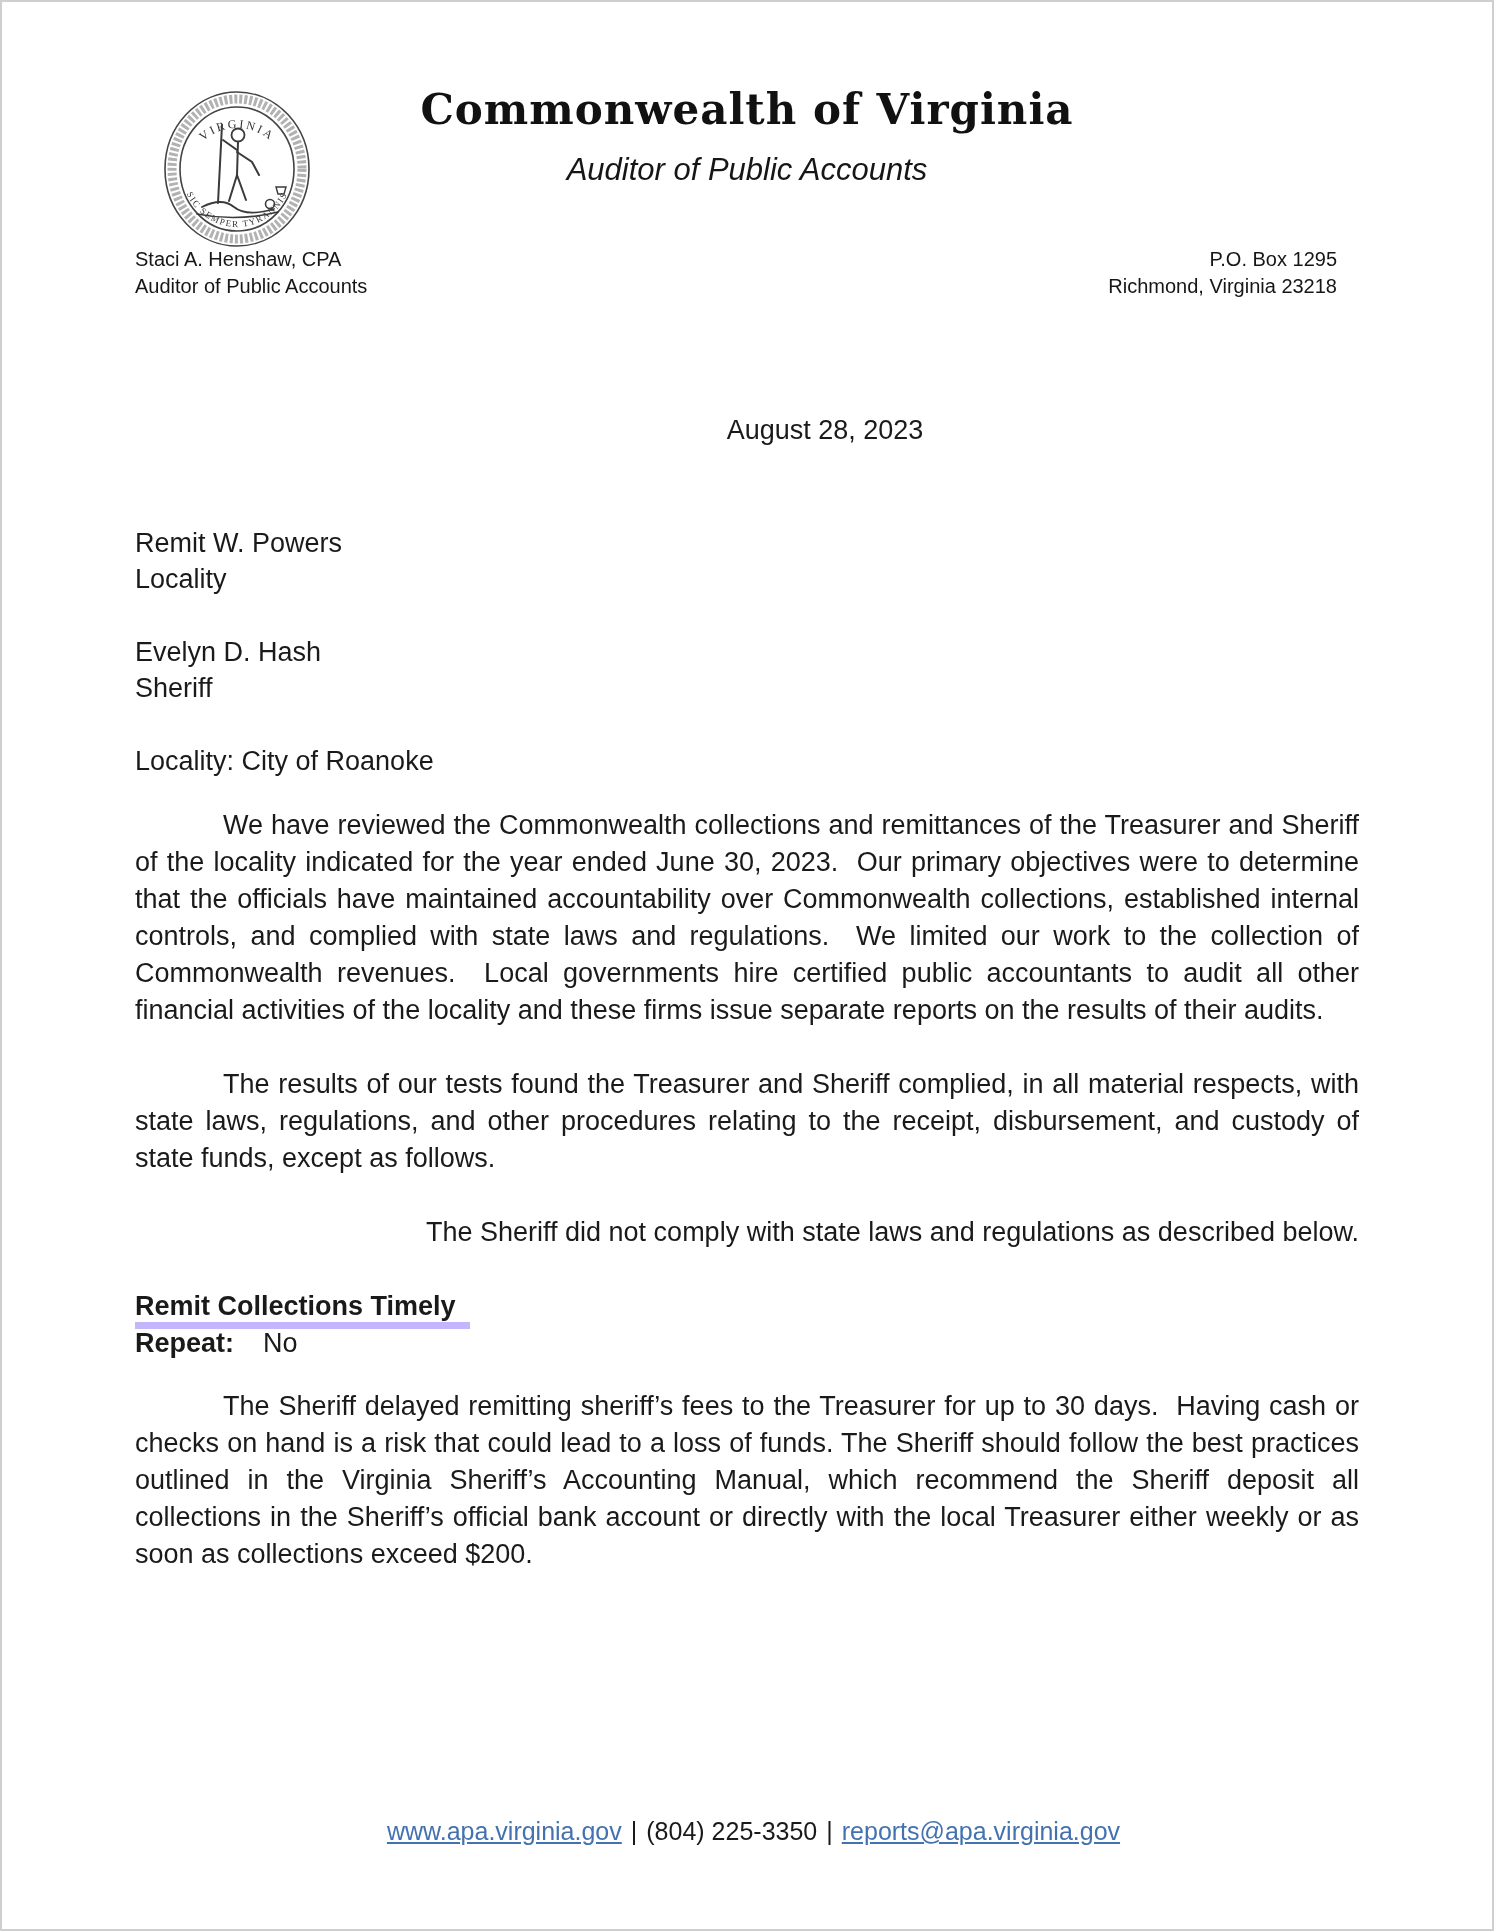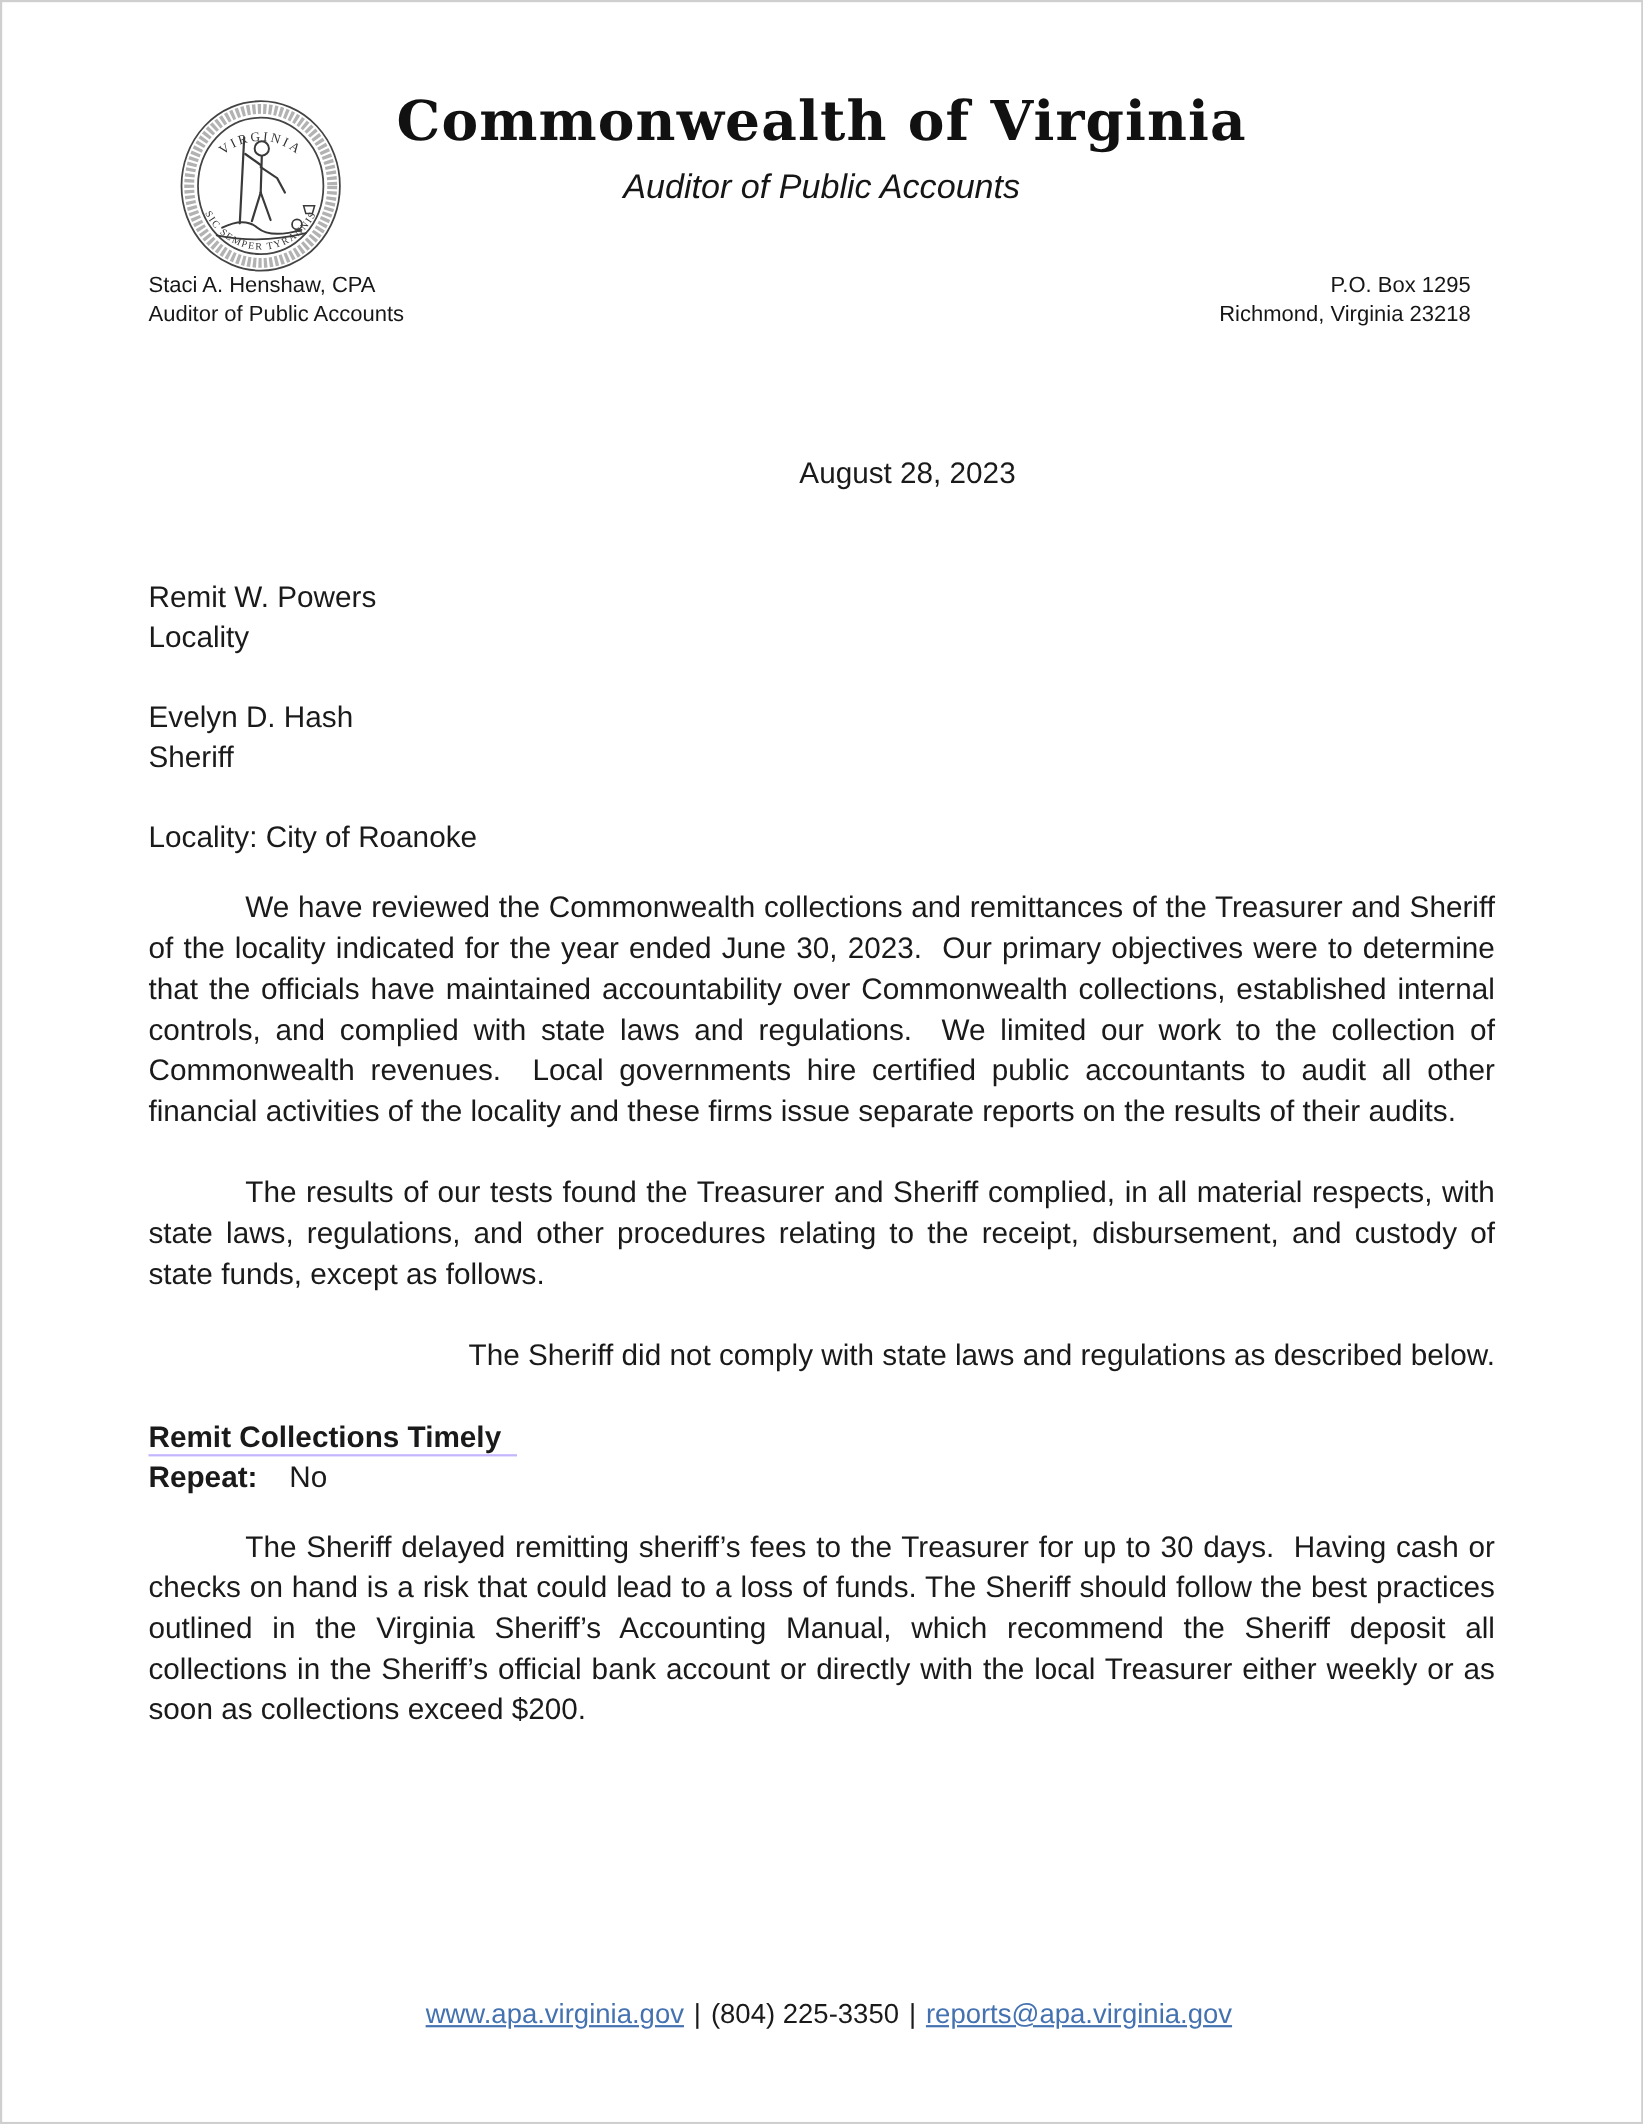--- a/index.html
+++ b/index.html
@@ -23,21 +23,21 @@
     left: 160px;
     top: 86px;
     width: 150px;
     height: 162px;
   }
   .seal svg { width: 100%; height: 100%; }
   .lh-title { text-align: center; padding-top: 80px; }
   .agency {
     font-family: "DejaVu Serif", serif;
     font-weight: 700;
-    font-size: 50px;
+    font-size: 42px;
     line-height: 56px;
     letter-spacing: 1px;
     color: #111111;
   }
   .division {
     font-style: italic;
     font-size: 31px;
     line-height: 36px;
     margin-top: 14px;
     color: #161616;
@@ -77,21 +77,21 @@
     white-space: pre-wrap;
   }
   p.para.no-justify { text-align: right; }
 
   .finding-heading {
     font-weight: bold;
     font-size: 27px;
     line-height: 37px;
   }
   .finding-heading .underlined {
-    border-bottom: 2px solid #c4b5fd;
+    border-bottom: 7px solid #c4b5fd;
     padding-right: 14px;
     padding-bottom: 1px;
   }
   .repeat-line {
     font-size: 27px;
     line-height: 37px;
     margin-bottom: 26px;
   }
   .repeat-line .label { font-weight: bold; }
   .repeat-line .value { margin-left: 29px; }

